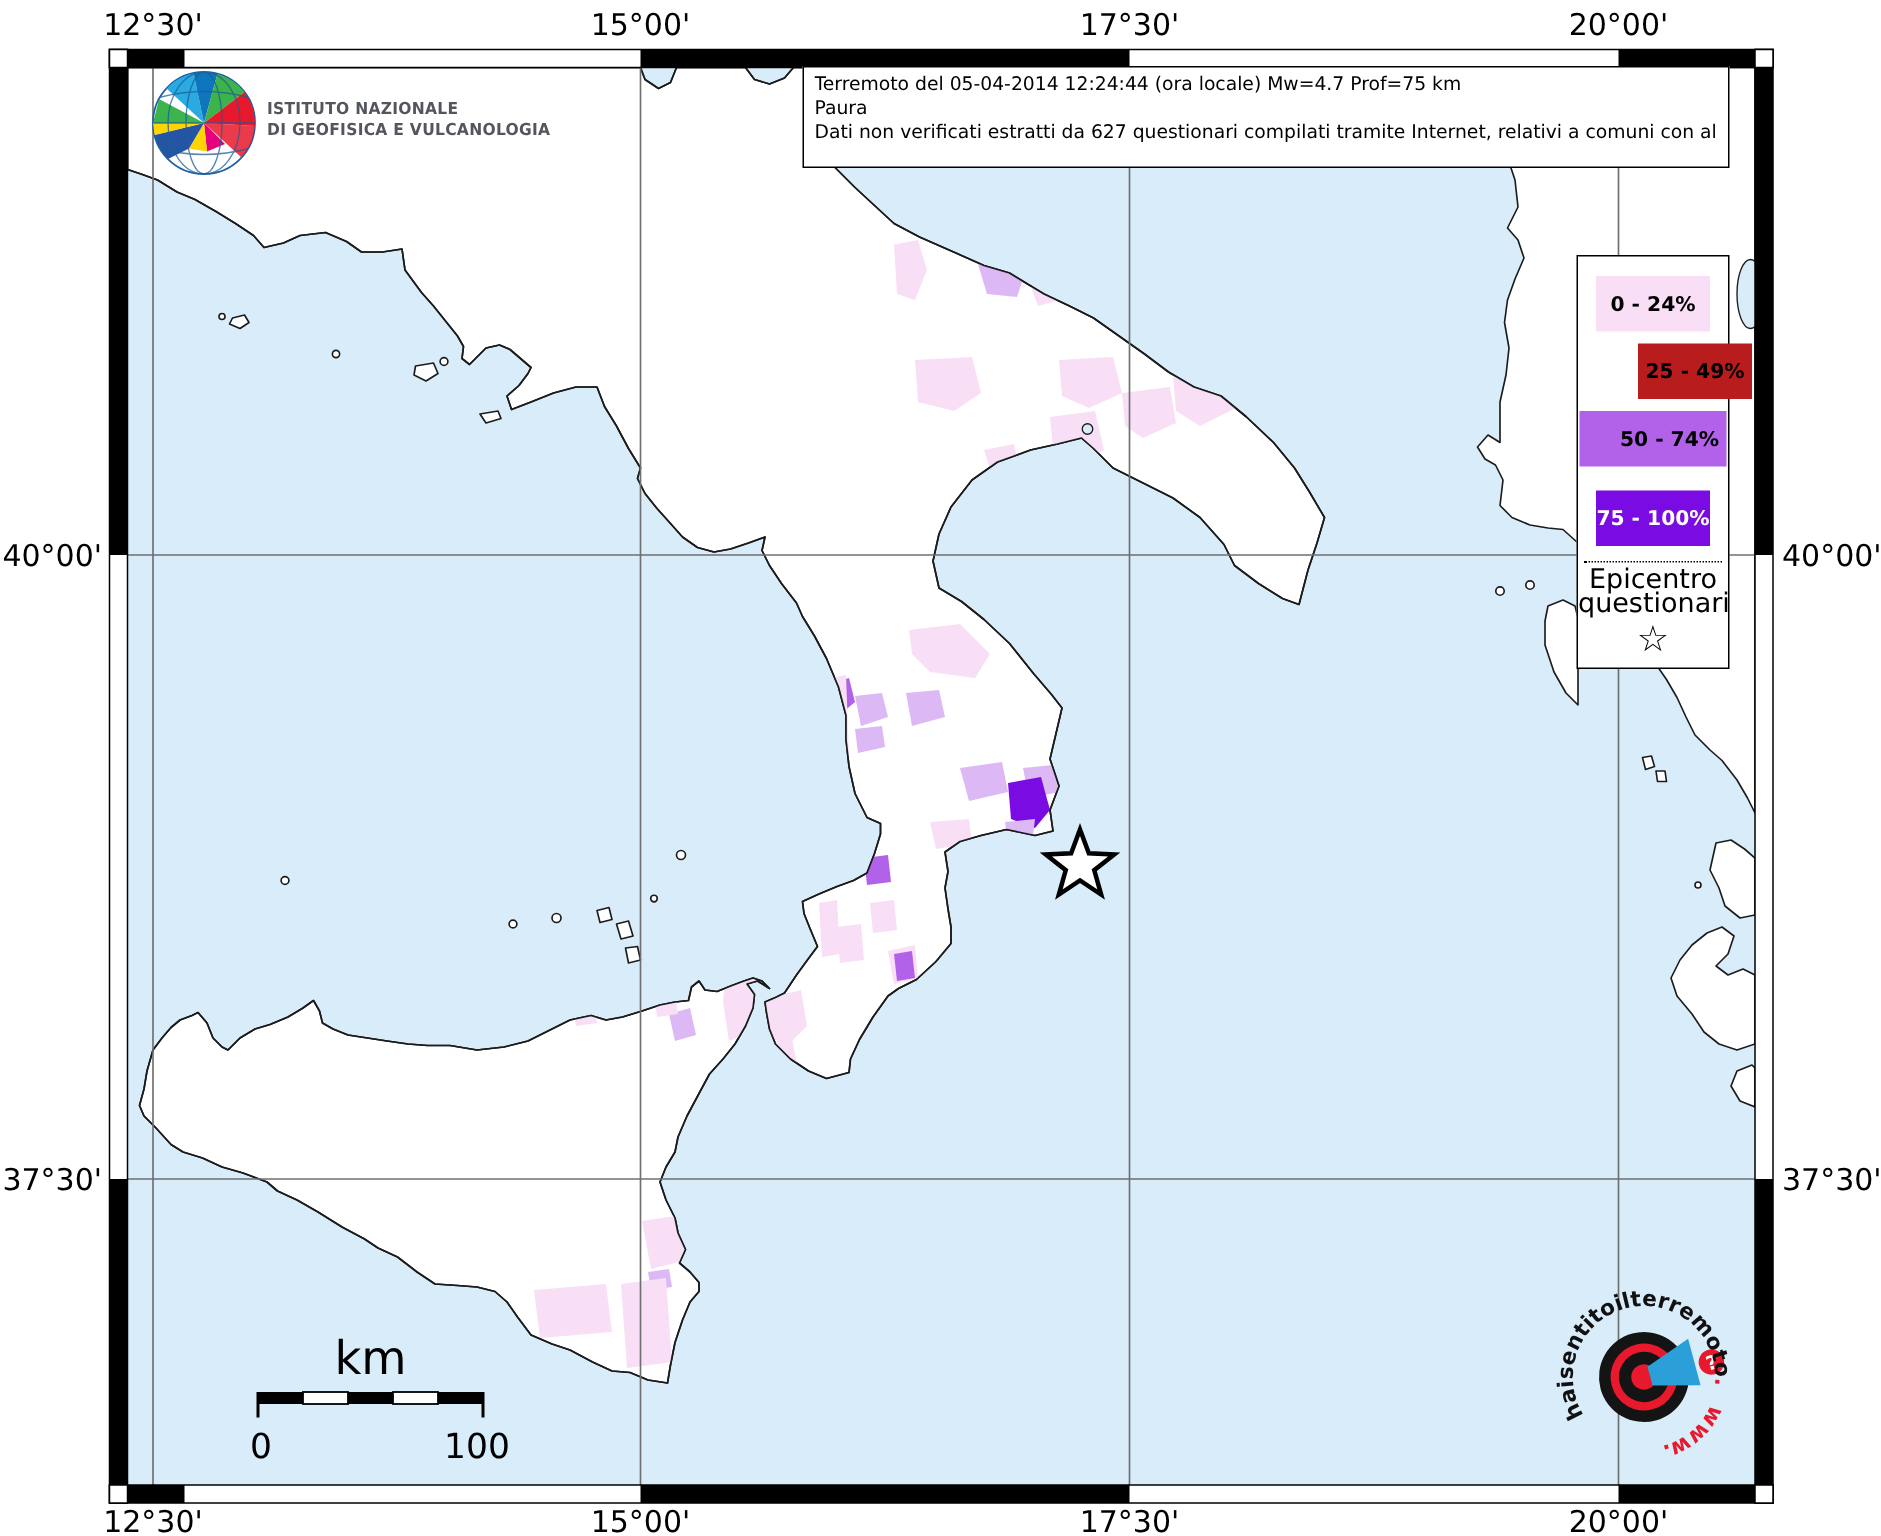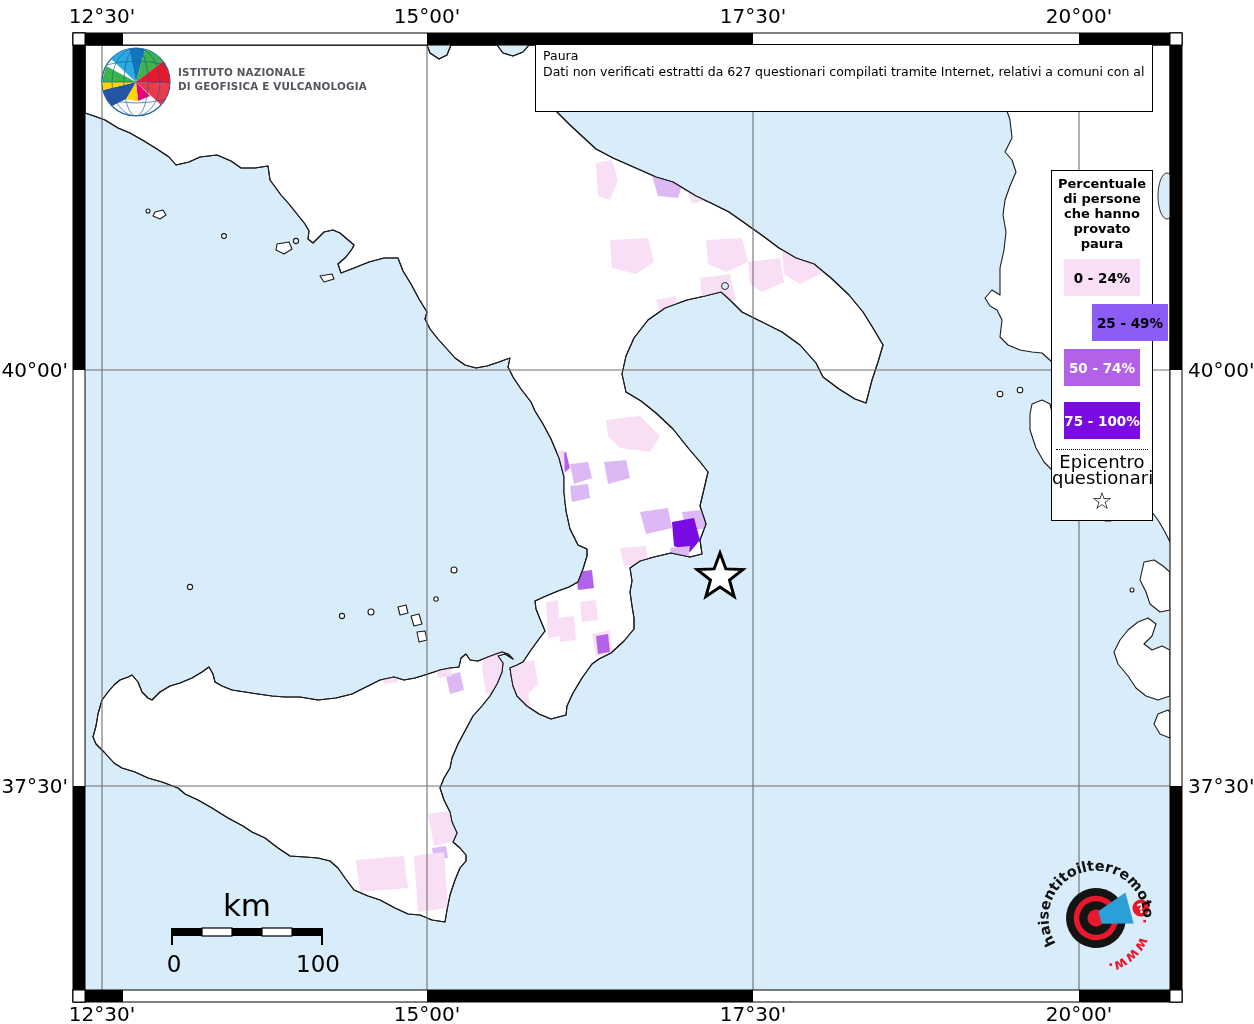--- a/index.html
+++ b/index.html
@@ -271,35 +271,29 @@
 <span class="axis bottom" style="left:102px">12°30'</span>
 <span class="axis bottom" style="left:427px">15°00'</span>
 <span class="axis bottom" style="left:753px">17°30'</span>
 <span class="axis bottom" style="left:1079px">20°00'</span>
 <span class="axis left" style="top:358px">40°00'</span>
 <span class="axis left" style="top:774px">37°30'</span>
 <span class="axis right" style="top:358px">40°00'</span>
 <span class="axis right" style="top:774px">37°30'</span>
 
 <div class="infobox">
+  <div>Terremoto del 05-04-2014 12:24:44 (ora locale) Mw=4.7 Prof=75 km</div>
   <div>Paura</div>
   <div>Dati non verificati estratti da 627 questionari compilati tramite Internet, relativi a comuni con almeno 3 questionari.</div>
 </div>
 
 <div class="legend">
-  <div class="title">
-    <div>Percentuale</div>
-    <div>di persone</div>
-    <div>che hanno</div>
-    <div>provato</div>
-    <div>paura</div>
-  </div>
   <div class="swatch" style="background: rgb(248, 223, 246); color: rgb(0, 0, 0);">0 - 24%</div>
-  <div class="swatch" style="background: #8b5cf6; color: rgb(0, 0, 0); margin-left: 40px;">25 - 49%</div>
-  <div class="swatch" style="background: rgb(178, 98, 233); color: #ffffff;">50 - 74%</div>
+  <div class="swatch" style="background: #b91c1c; color: rgb(0, 0, 0); margin-left: 40px;">25 - 49%</div>
+  <div class="swatch" style="background: rgb(178, 98, 233); color: #000000; padding-left: 22px;">50 - 74%</div>
   <div class="swatch" style="background: rgb(122, 11, 226); color: rgb(255, 255, 255); margin-top: 16px;">75 - 100%</div>
   <div class="divider"></div>
   <div class="epi">
     <div>Epicentro</div>
     <div>questionari</div>
   </div>
   <div class="star">☆</div>
 </div>
 
 <div class="ingv-text">

